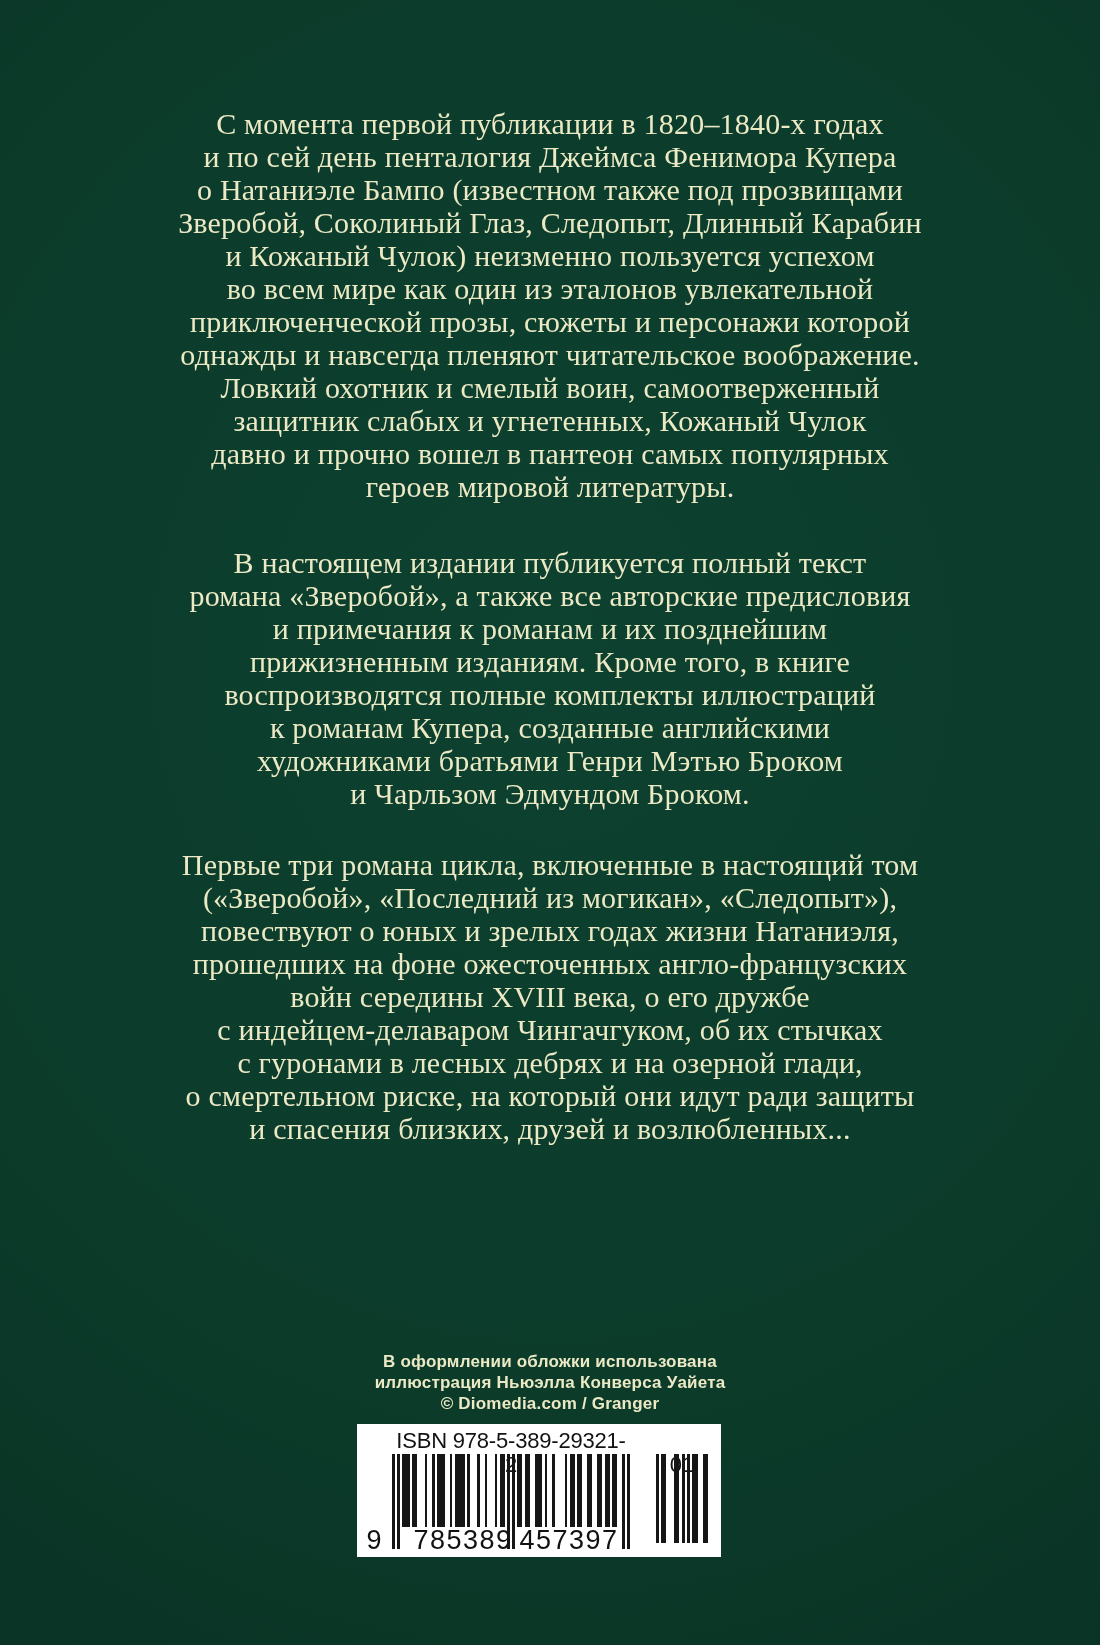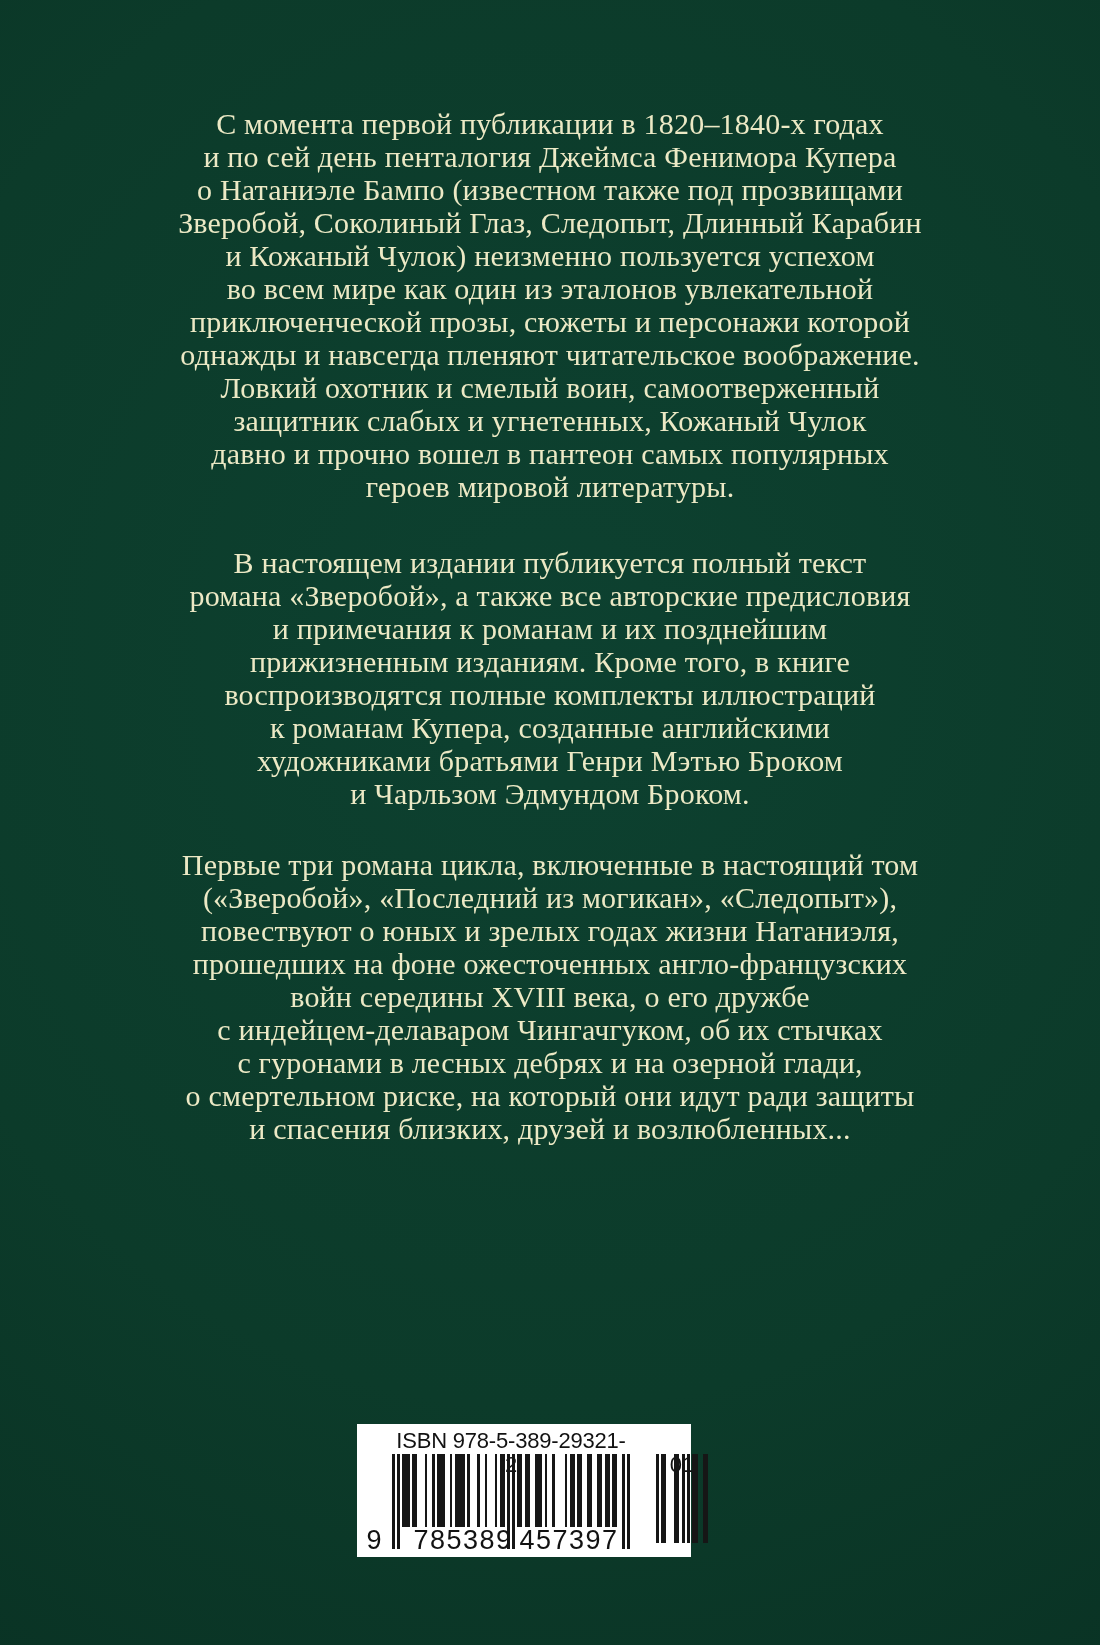--- a/index.html
+++ b/index.html
@@ -32,21 +32,21 @@
   .para.p2{margin-top:38px;}
   .para.p3{margin-top:43px;}
   .credit{
     position:absolute;top:1351px;left:0;width:1100px;
     text-align:center;white-space:pre-line;
     font-family:"Liberation Sans","DejaVu Sans",sans-serif;
     font-weight:bold;font-size:17px;line-height:21px;letter-spacing:0.2px;
     color:var(--text);
   }
   .barcode-box{
-    position:absolute;top:1424px;left:357px;width:334px;height:133px;
+    position:absolute;top:1424px;left:357px;width:364px;height:133px;
     background:var(--box-bg);
   }
   .isbn-label{
     position:absolute;top:5px;left:35px;width:238px;
     text-align:center;
     font-family:"Liberation Sans","DejaVu Sans",sans-serif;
     font-size:22px;line-height:24px;letter-spacing:-0.2px;
     color:var(--isbn-text);
   }
   .addon-label{
@@ -112,20 +112,23 @@
 («Зверобой», «Последний из могикан», «Следопыт»),
 повествуют о юных и зрелых годах жизни Натаниэля,
 прошедших на фоне ожесточенных англо-французских
 войн середины XVIII века, о его дружбе
 с индейцем-делаваром Чингачгуком, об их стычках
 с гуронами в лесных дебрях и на озерной глади,
 о смертельном риске, на который они идут ради защиты
 и спасения близких, друзей и возлюбленных...</p>
   </div>
 
+  <div class="credit">В оформлении обложки использована
+иллюстрация Ньюэлла Конверса Уайета
+© Diomedia.com / Granger</div>
 
   <div class="barcode-box">
     <div class="isbn-label">ISBN 978-5-389-29321-2</div>
     <div class="addon-label">01</div>
     <div class="bars bars-main" id="bars-main">
         <svg viewBox="0 0 95 100" preserveAspectRatio="none" shape-rendering="crispEdges">
           <rect x="0" y="0" width="1" height="100"></rect>
           <rect x="2" y="0" width="1" height="100"></rect>
           <rect x="4" y="0" width="1" height="77"></rect>
           <rect x="5" y="0" width="1" height="77"></rect>

